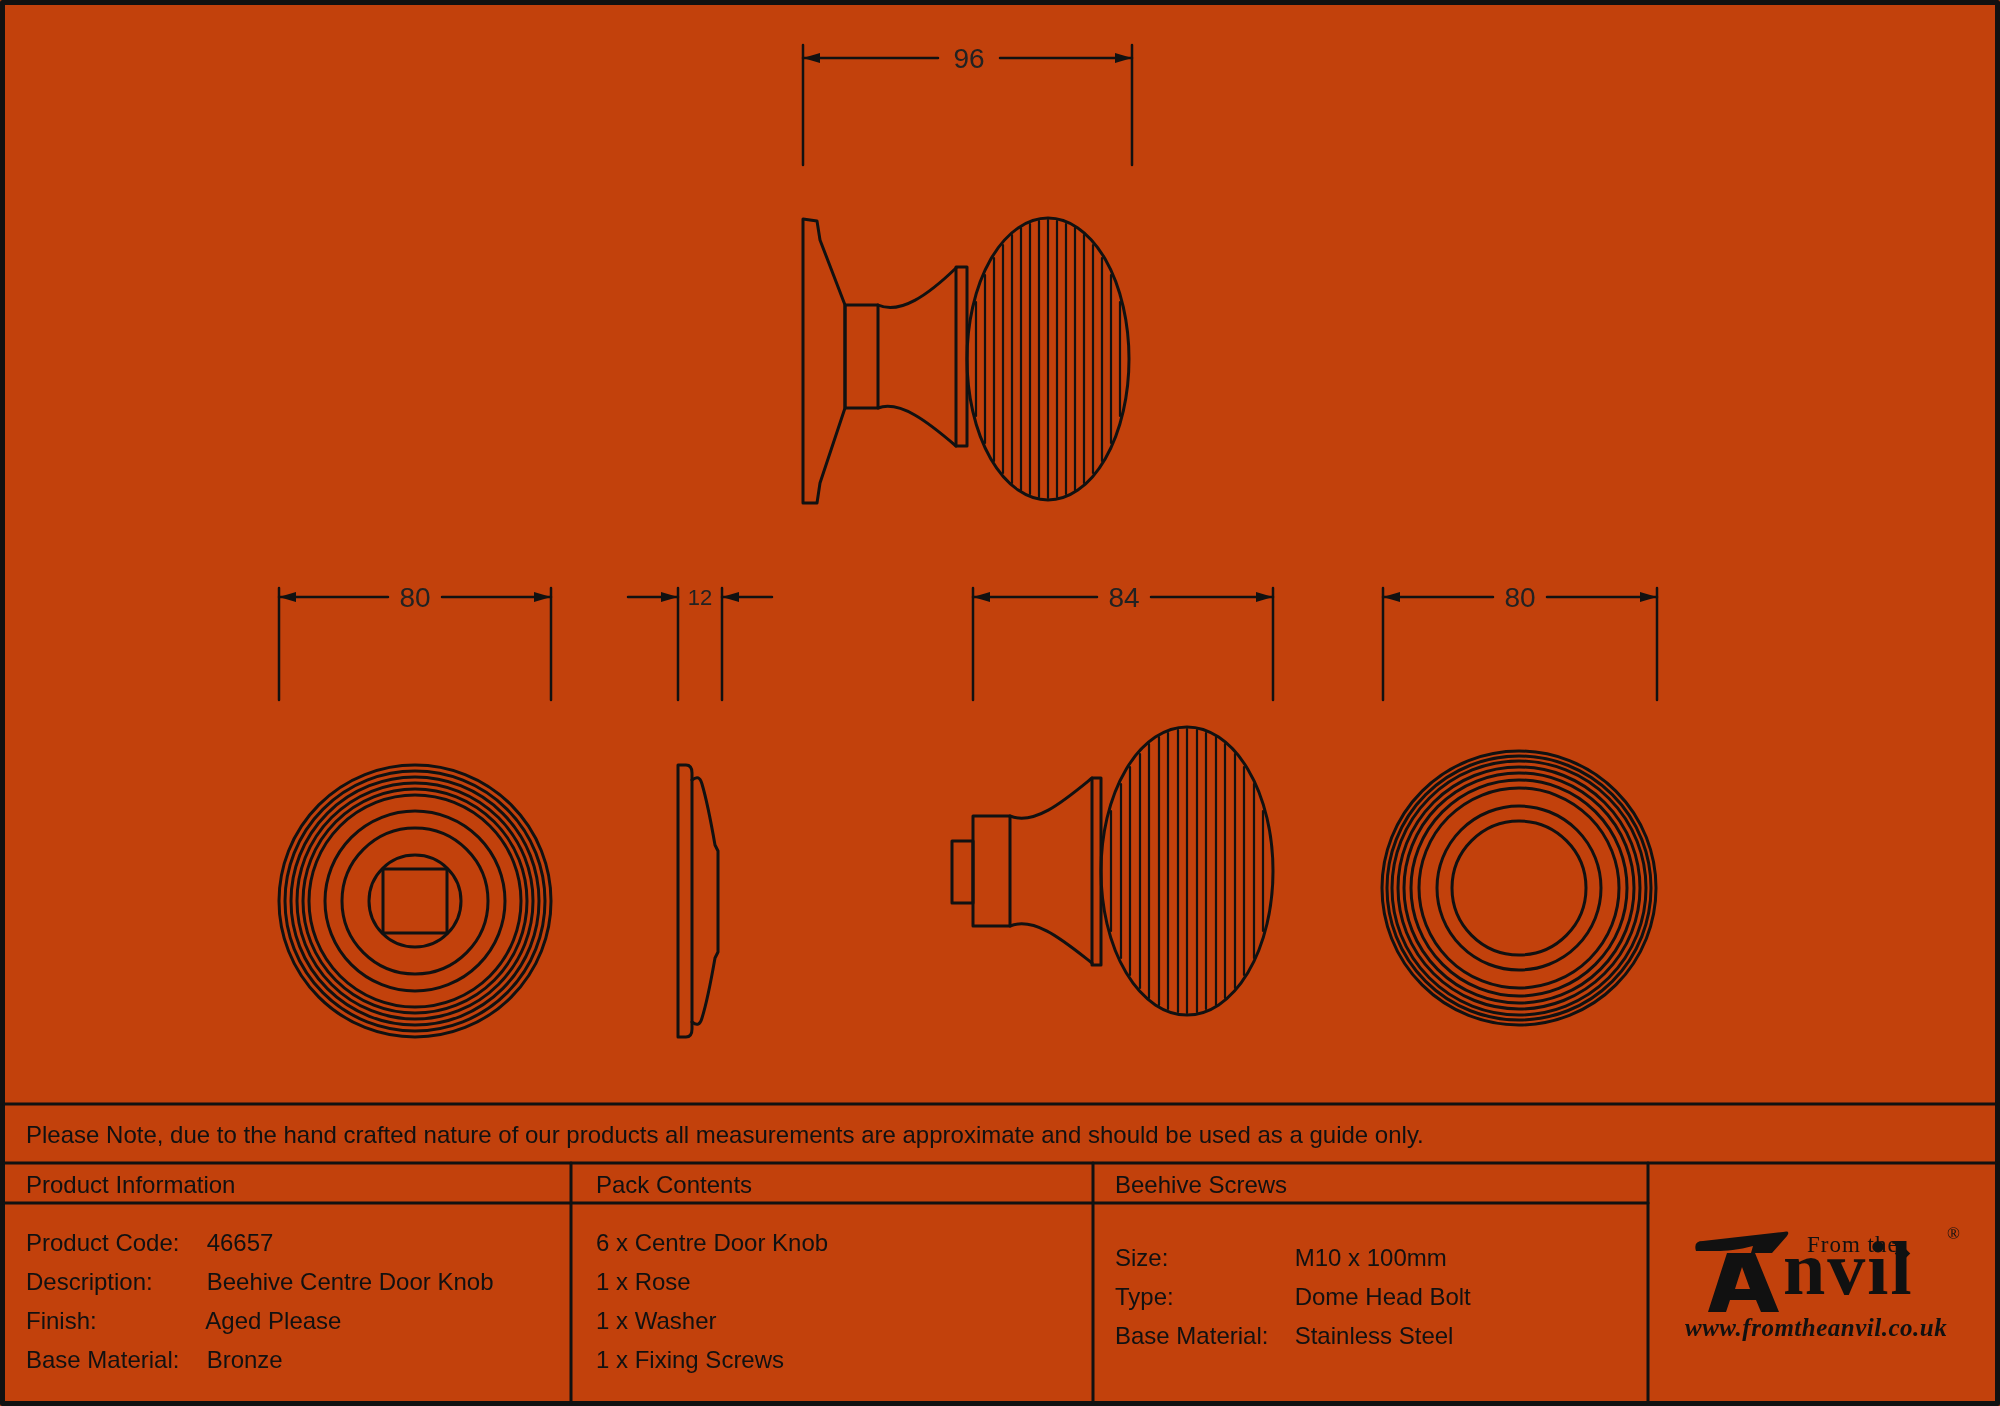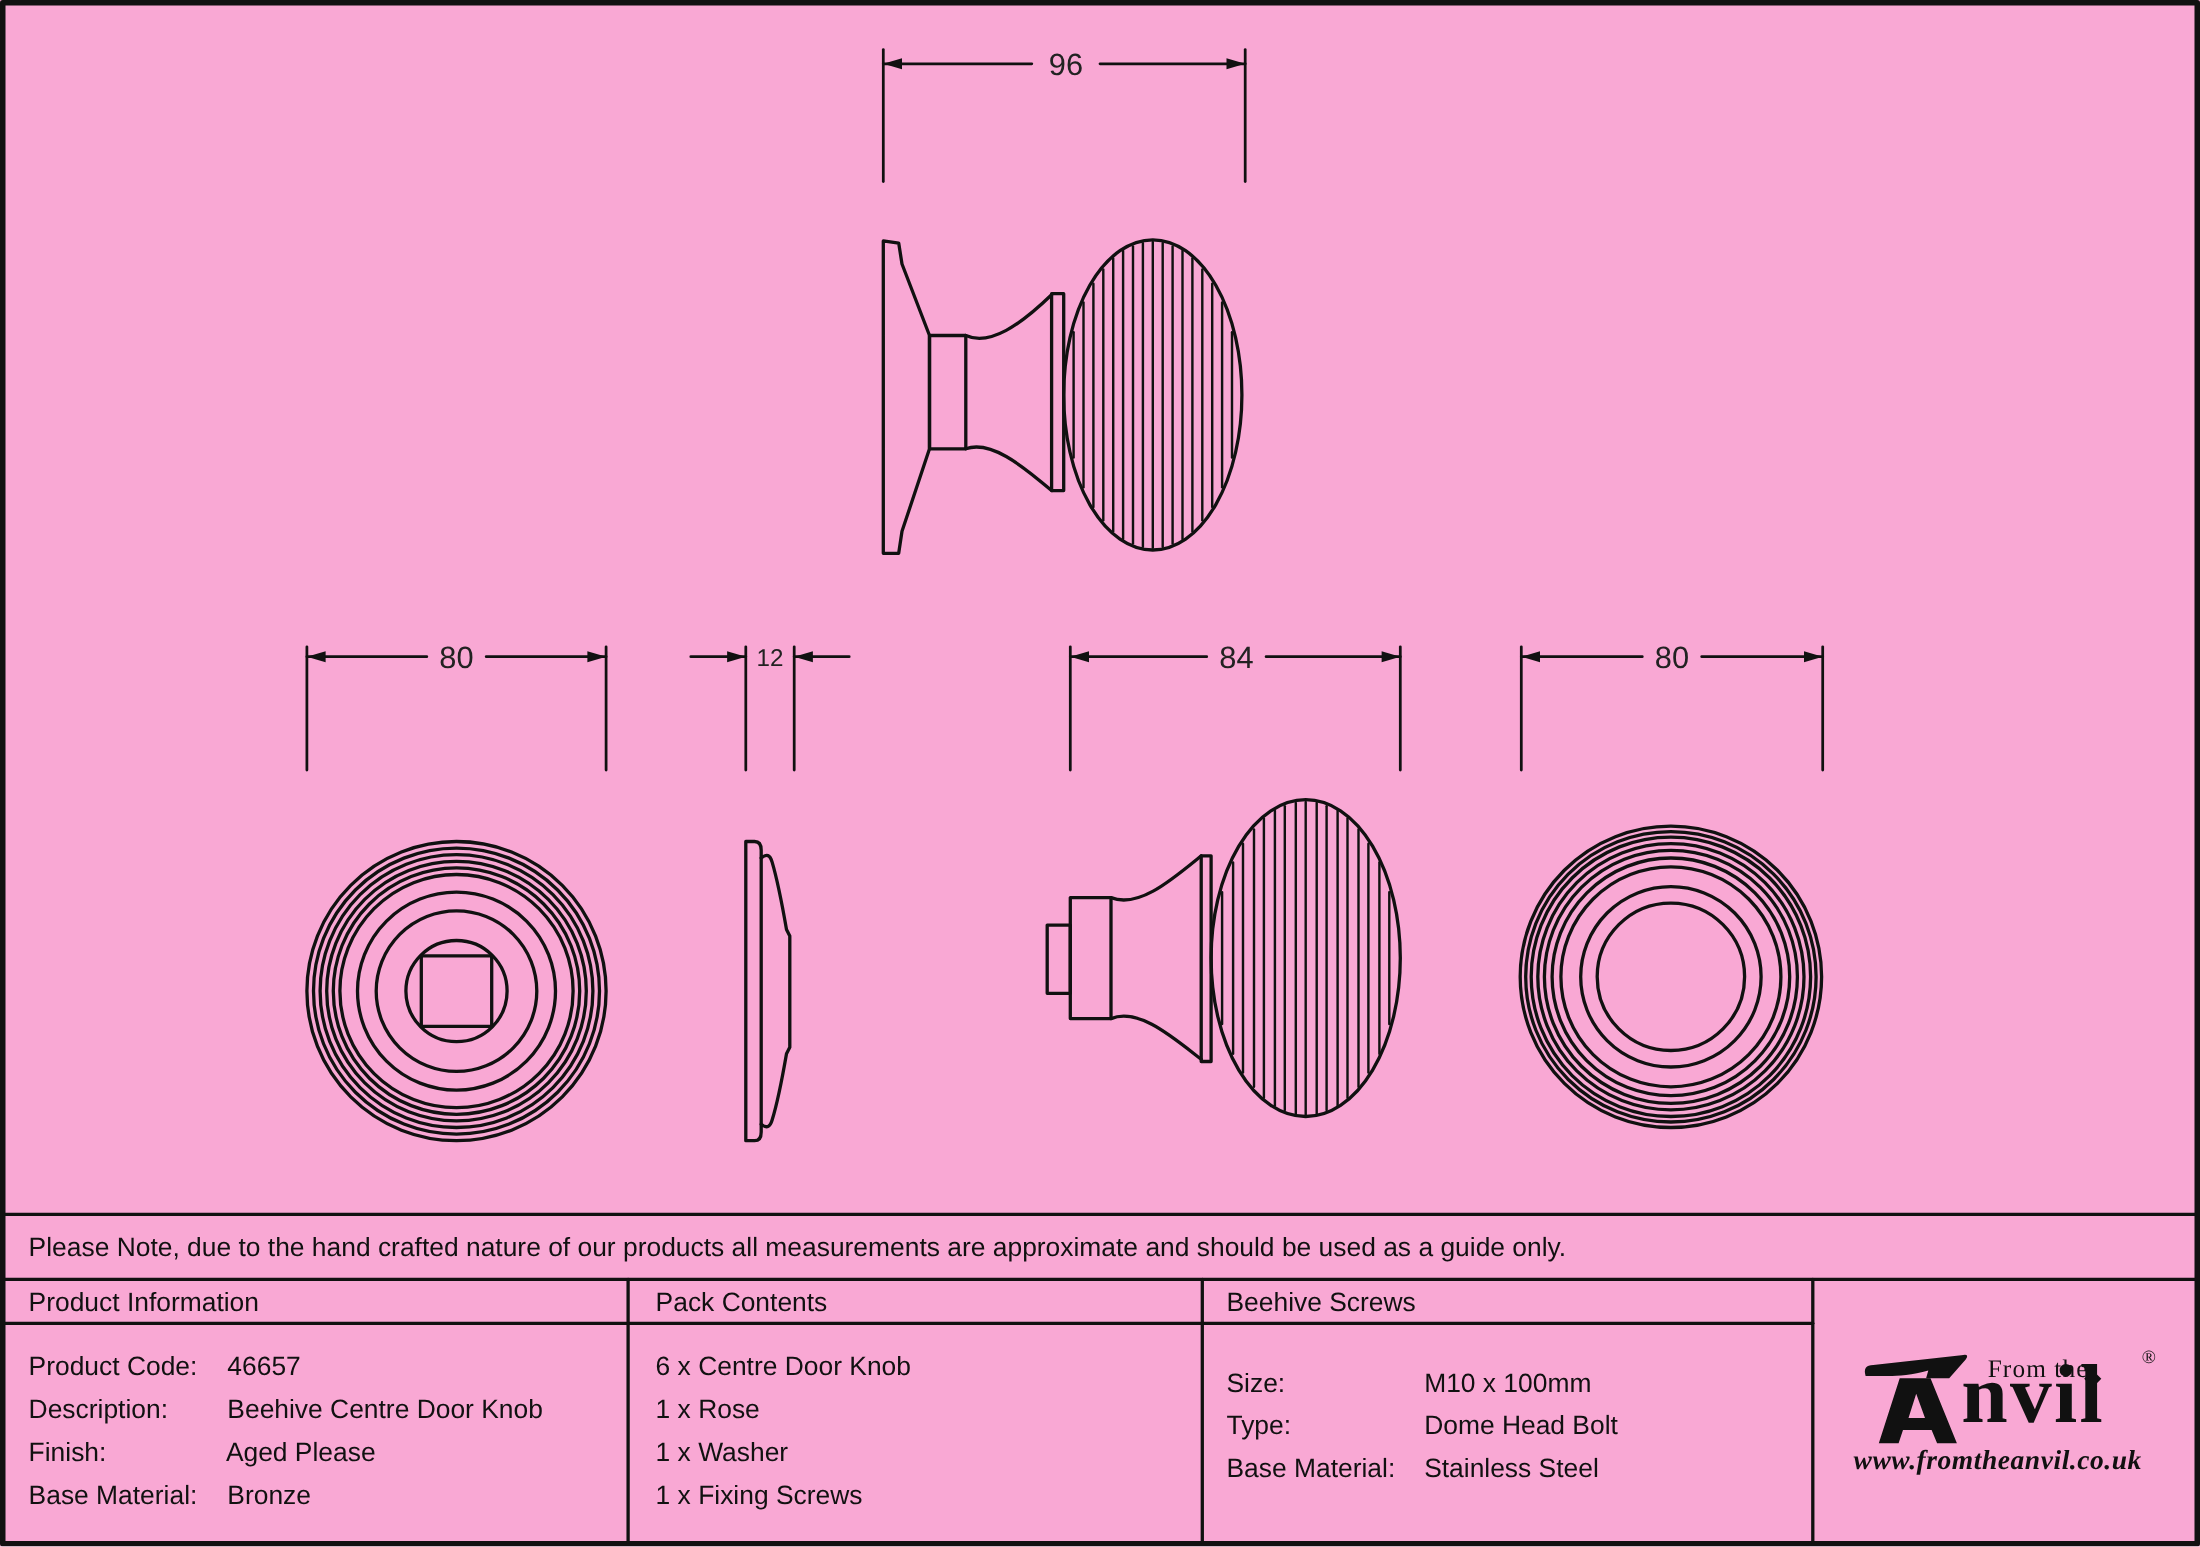--- a/index.html
+++ b/index.html
@@ -1,19 +1,19 @@
 <!DOCTYPE html>
 <html><head>
 <meta charset="utf-8">
 <style>
   html,body{margin:0;padding:0;background:#e8e8e8;}
   .sheet{
     position:relative;
     width:2000px;height:1406px;
-    background:#f9a8d4;
+    background:#c2410c;
     font-family:"Liberation Sans",sans-serif;
     color:#1a1a1a;
     overflow:hidden;
   }
   .sheet svg.drawing{position:absolute;left:0;top:0;}
   .abs{position:absolute;}
   .disclaimer{
     left:26px;top:1106px;width:1900px;height:53px;
     line-height:57px;font-size:24px;color:#111;
   }

